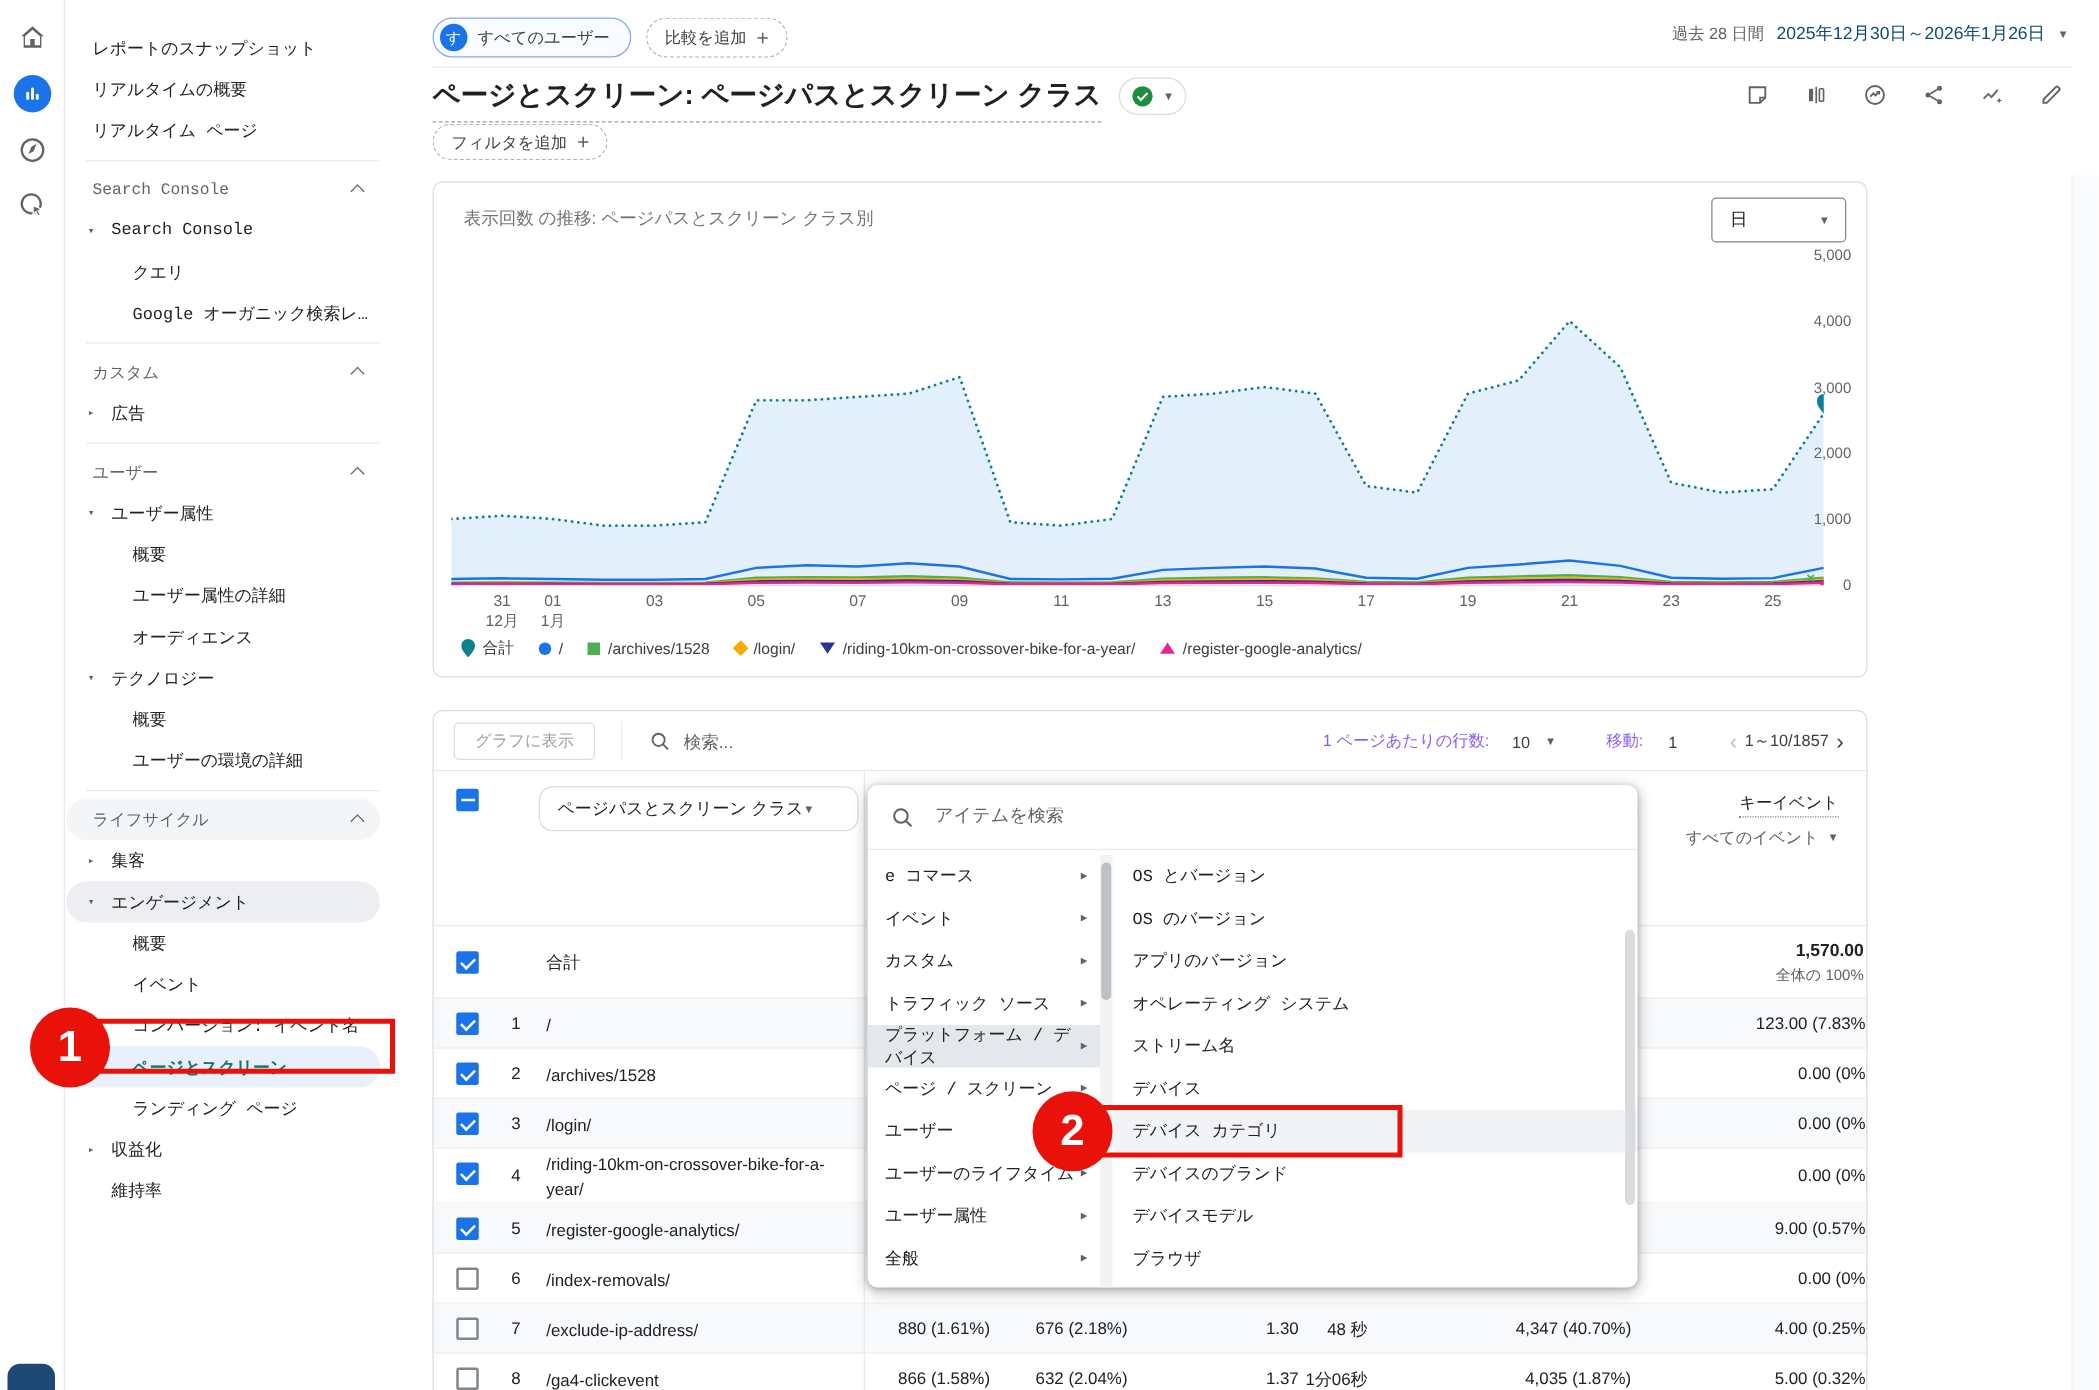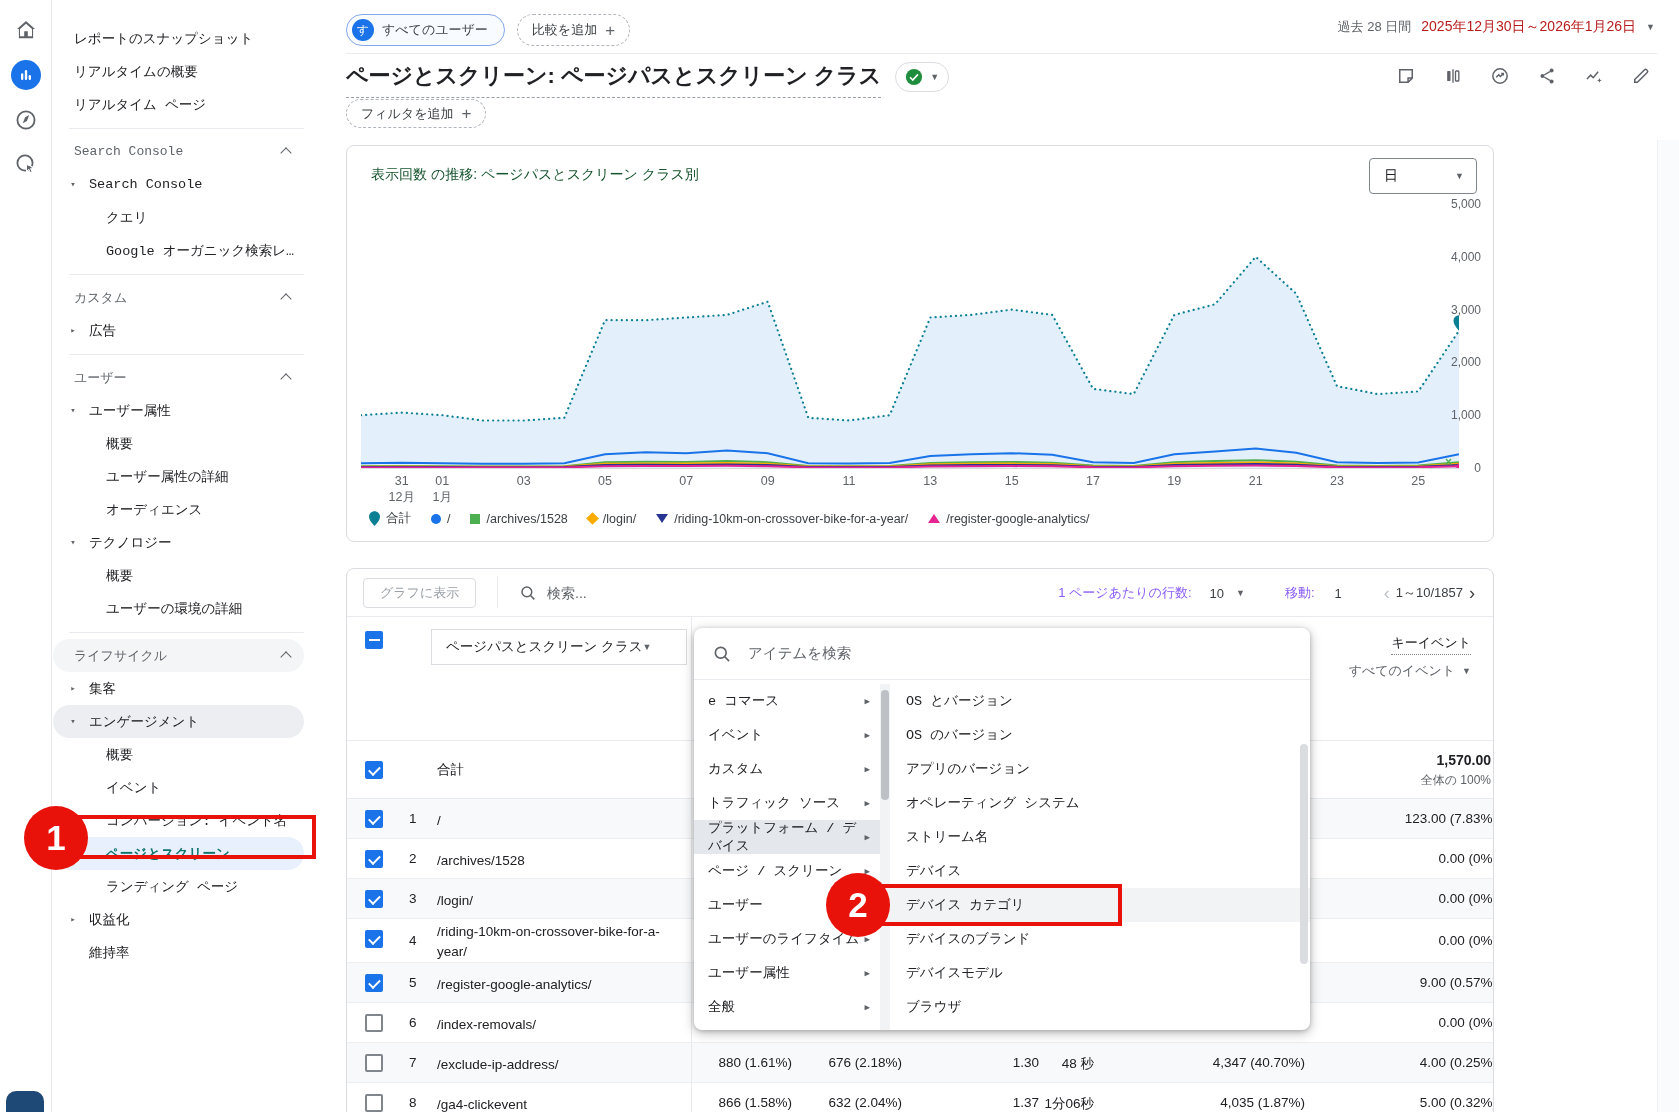--- a/index.html
+++ b/index.html
@@ -32,32 +32,32 @@
   .sb-label { white-space:nowrap; overflow:hidden; text-overflow:ellipsis; }
 
   
   .chips-row { position:absolute; left:346px; top:14px; display:flex; gap:12px; align-items:center; }
   .chip-audience { height:32px; border:1px solid #85a8eb; border-radius:17px; background:#f8fbff; display:flex; align-items:center; gap:8px; padding:0 16px 0 5px; font-size:13px; color:#3c4043; }
   .chip-circle { width:22px; height:22px; border-radius:50%; background:#1a73e8; color:#fff; font-size:12px; display:flex; align-items:center; justify-content:center; }
   .chip-dashed { height:32px; border:1px dashed #b0b5bb; border-radius:17px; background:#fff; display:flex; align-items:center; gap:8px; padding:0 14px; font-size:13px; color:#3c4043; }
   .plus-glyph { font-size:17px; color:#5f6368; line-height:1; }
   .date-block { position:absolute; right:24px; top:18px; display:flex; align-items:center; gap:10px; }
   .date-label { color:#5f6368; font-size:13px; }
-  .date-value { color:#b91c1c; font-size:14px; }
+  .date-value { color:#0c4a6e; font-size:14px; }
   .caret { font-size:9px; color:#5f6368; }
   .chips-divider { position:absolute; left:346px; right:22px; top:53px; border-top:1px solid #e8eaed; }
   .title-row { position:absolute; left:346px; top:61px; display:flex; align-items:flex-start; gap:14px; }
   .page-title { font-size:22px; color:#202124; border-bottom:1px dashed #9aa0a6; padding-bottom:6px; }
   .title-badge { display:flex; align-items:center; gap:7px; border:1px solid #dadce0; border-radius:16px; padding:5px 9px; margin-top:1px; }
   .action-icons { position:absolute; right:28px; top:66px; display:flex; gap:27px; align-items:center; }
   .filter-row { position:absolute; left:346px; top:99px; }
 
   
   .chart-card { position:absolute; left:346px; top:145px; width:1148px; height:397px; border:1px solid #dadce0; border-radius:8px; background:#fff; }
-  .chart-title { position:absolute; left:24px; top:20px; font-size:14px; color:#14532d;text-align:center; }
+  .chart-title { position:absolute; left:24px; top:20px; font-size:14px; color:#737373;text-align:center; }
   .granularity-select { position:absolute; right:16px; top:12px; width:108px; height:36px; border:1px solid #80868b; border-radius:4px; display:flex; align-items:center; justify-content:space-between; padding:0 12px 0 14px; font-size:14px; color:#202124; background:#fff; cursor:pointer; }
   .plot { position:absolute; left:14px; top:58px; width:1098px; height:264px; }
   .plot svg { width:100%; height:100%; display:block; }
   .axis-line { position:absolute; left:14px; top:322px; width:1098px; border-top:1px solid #dadce0; }
   .y-tick { position:absolute; right:12px; font-size:12px; color:#5f6368; }
   .x-labels { position:absolute; left:14px; top:327px; width:1098px; height:36px; }
   .x-tick { position:absolute; transform:translateX(-50%); font-size:12.5px; color:#5f6368; text-align:center; line-height:1.3; }
   .chart-legend { position:absolute; left:22px; top:364px; display:flex; gap:20px; align-items:center; font-size:12.5px; color:#3c4043; white-space:nowrap; }
   .lg-item { display:flex; align-items:center; gap:6px; }
   .mk { display:inline-block; }
@@ -74,21 +74,21 @@
   .btn-graph { position:absolute; left:16px; top:9px; height:30px; padding:0 16px; border:1px solid #dadce0; border-radius:4px; color:#9aa0a6; font-size:13px; display:flex; align-items:center; background:#fff; }
   .tb-divider { position:absolute; left:150px; top:8px; bottom:8px; width:1px; background:#e8eaed; }
   .tb-search { position:absolute; left:172px; top:0; height:48px; display:flex; align-items:center; gap:10px; }
   .tb-search input { border:none; outline:none; font-size:14px; color:#202124; width:220px; font-family:inherit; }
   .tb-search input::placeholder { color:#5f6368; }
   .tb-right { position:absolute; right:12px; top:0; height:48px; display:flex; align-items:center; font-size:13px; color:#3c4043; }
   .tb-right .lab { color:#8b5cf6; }
   .pg-arrow { font-size:18px; padding:0 6px; color:#3c4043; }
   .pg-arrow.disabled { color:#bdc1c6; }
   .t-header { position:relative; height:124px; border-bottom:1px solid #e8eaed; }
-  .dim-select { position:absolute; left:84px; top:12px; width:256px; height:36px; border:1px solid #dadce0; border-radius:0; display:flex; align-items:center; justify-content:flex-start; padding:0 10px 0 14px; font-size:13.5px; color:#202124; background:#fff; cursor:pointer; }
+  .dim-select { position:absolute; left:84px; top:12px; width:256px; height:36px; border:1px solid #dadce0; border-radius:11px; display:flex; align-items:center; justify-content:flex-start; padding:0 10px 0 14px; font-size:13.5px; color:#202124; background:#fff; cursor:pointer; }
   .th-key { position:absolute; right:22px; top:16px; text-align:right; }
   .th-key-title { font-size:13px; color:#202124; border-bottom:1px dotted #80868b; display:inline-block; padding-bottom:2px; }
   .th-key-filter { margin-top:7px; color:#5f6368; font-size:13px; display:flex; gap:7px; justify-content:flex-end; align-items:center; }
   .t-total { position:relative; height:58px; border-bottom:1px solid #e8eaed; }
   .tt-label { position:absolute; left:90px; top:20px; font-size:13.5px; color:#202124; }
   .tt-key { position:absolute; right:2px; top:11px; text-align:right; }
   .tt-key .v { font-size:14px; font-weight:bold; color:#202124; }
   .tt-key .s { font-size:12px; color:#5f6368; margin-top:4px; }
   .t-row { position:relative; height:40px; border-bottom:1px solid #eceef0; font-size:13.5px; }
   .t-alt { background:#f8f9fa; }

